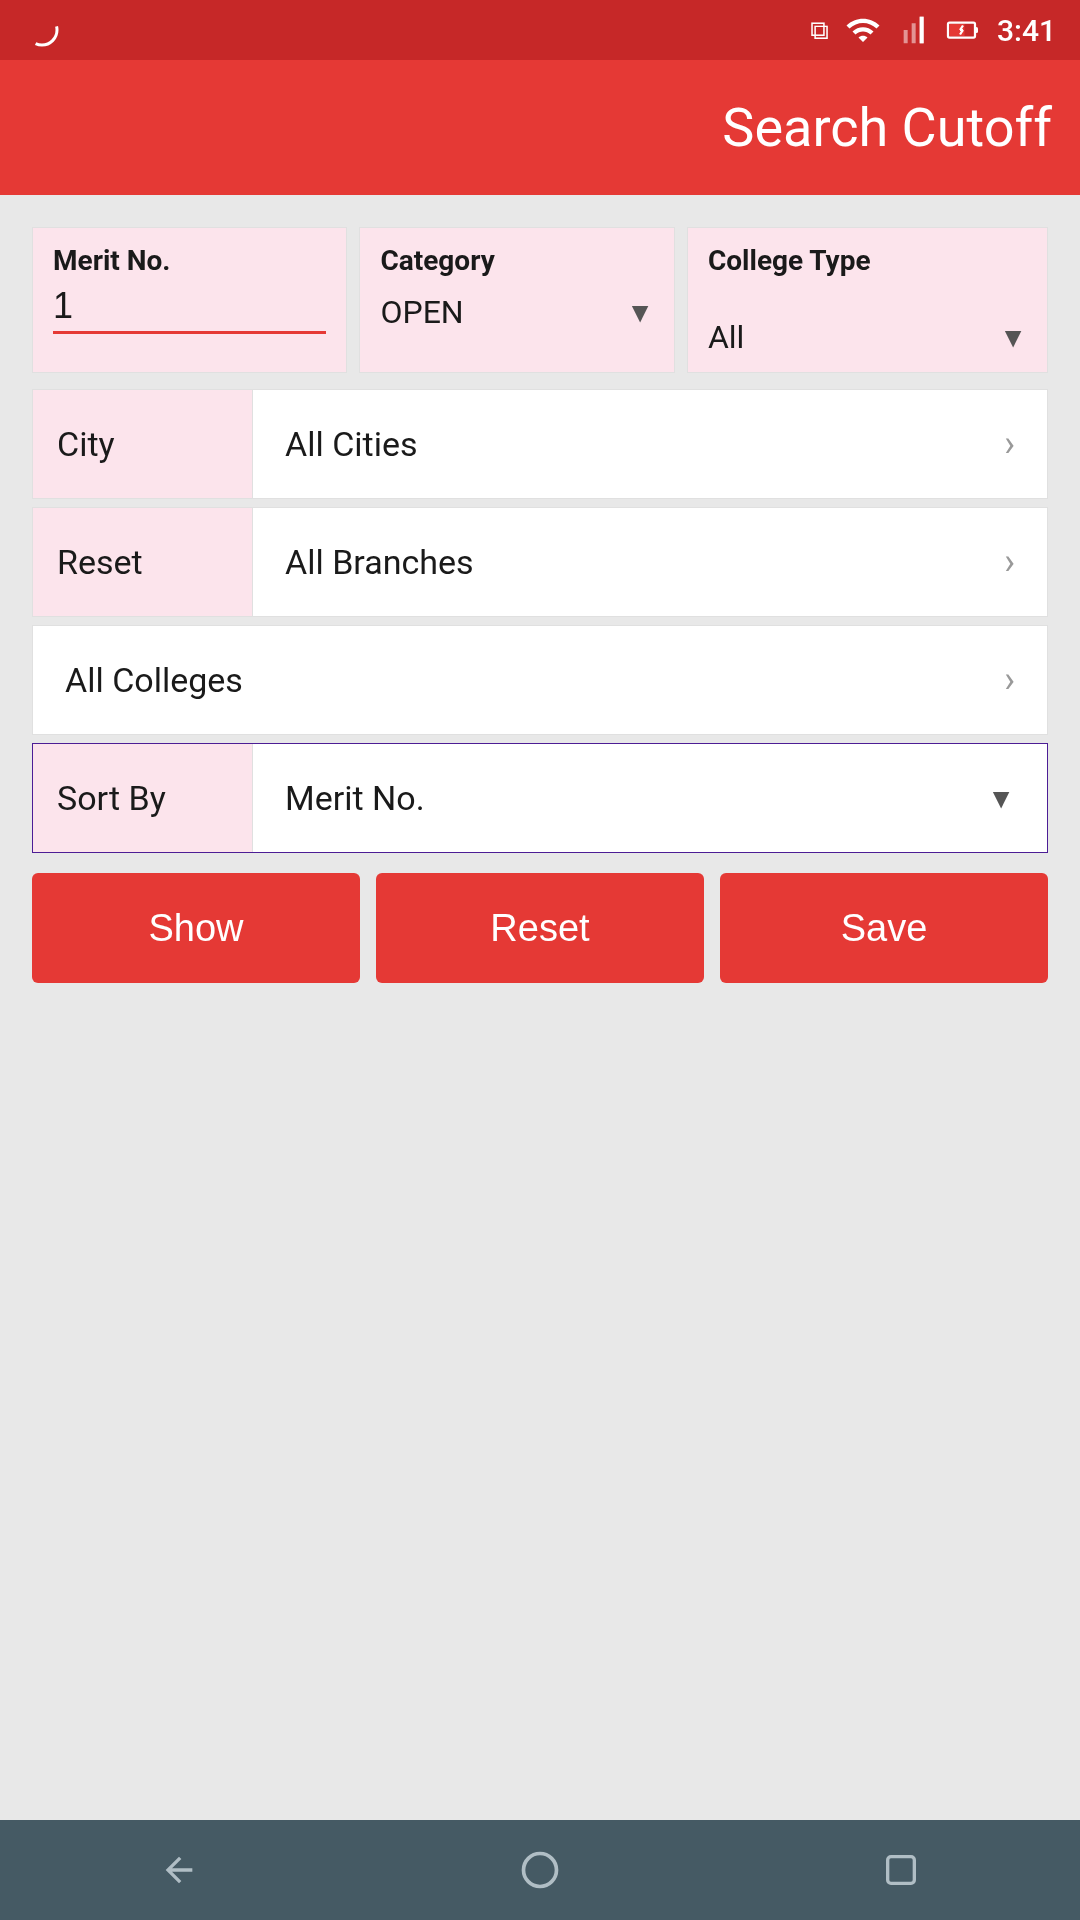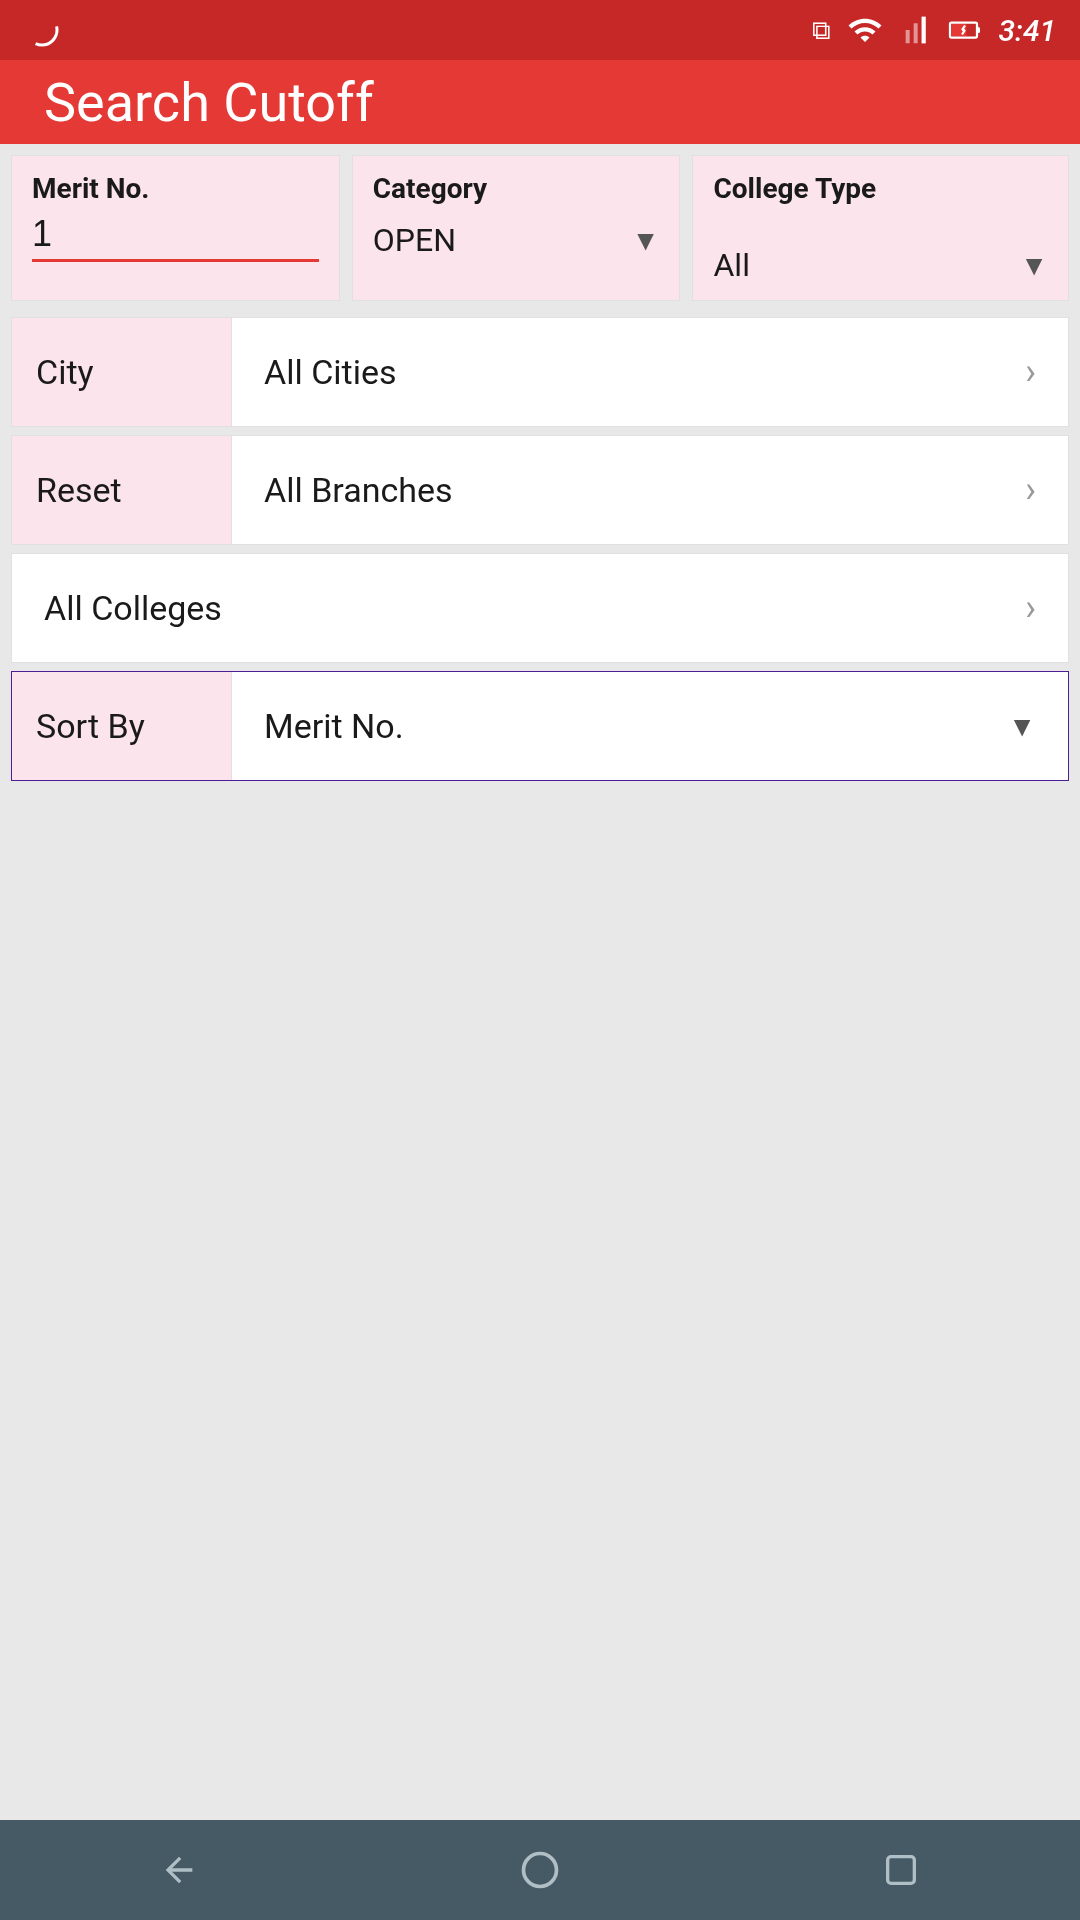--- a/index.html
+++ b/index.html
@@ -41,42 +41,42 @@
 
     .status-icon {
       color: white;
       font-size: 26px;
     }
 
     .status-time {
       color: white;
       font-size: 30px;
       font-weight: 500;
-      font-style: italic;
     }
 
     
     .app-bar {
       width: 100%;
-      height: 84px;
+      height: 135px;
       background-color: #e53935;
       display: flex;
       align-items: center;
-      padding: 0 44px;
+      padding: 0 28px;
+      justify-content: flex-end;
     }
 
     .app-bar-title {
       color: white;
       font-size: 54px;
       font-weight: 400;
     }
 
     
     .main-content {
-      padding: 11px;
+      padding: 32px;
       background-color: #e8e8e8;
     }
 
     
     .top-row {
       display: flex;
       gap: 12px;
       margin-bottom: 16px;
     }
 
@@ -346,20 +346,25 @@
         <span class="filter-label">Sort By</span>
       </div>
       <div class="filter-value-cell">
         <span class="filter-value">Merit No.</span>
         <span class="dropdown-arrow" style="font-size:28px;color:#555;">▼</span>
       </div>
     </div>
 
   </div>
 
+  <div class="action-buttons">
+    <button class="action-btn">Show</button>
+    <button class="action-btn">Reset</button>
+    <button class="action-btn">Save</button>
+  </div>
 
 </div>
 
 <div class="nav-bar">
 
   <div class="nav-icon">
     <svg width="40" height="40" viewBox="0 0 24 24" class="nav-svg">
       <path d="M20 11H7.83l5.59-5.59L12 4l-8 8 8 8 1.41-1.41L7.83 13H20v-2z"></path>
     </svg>
   </div>

